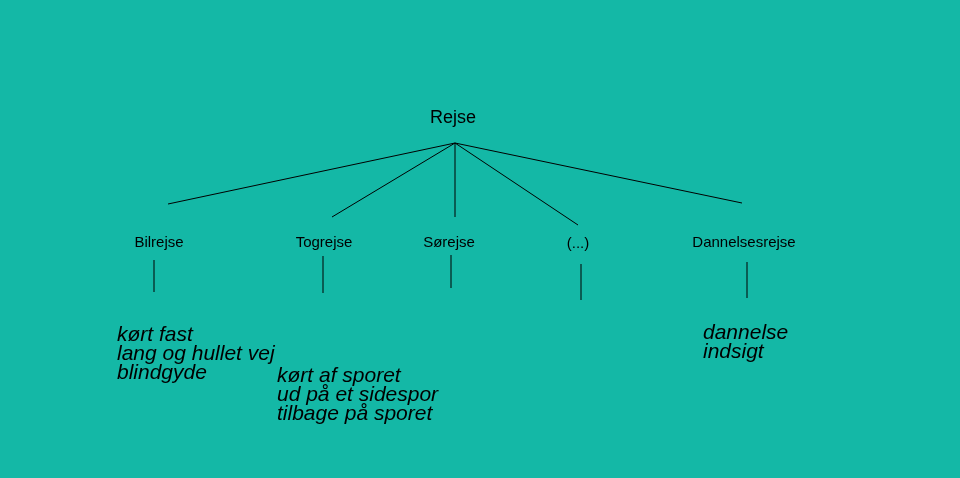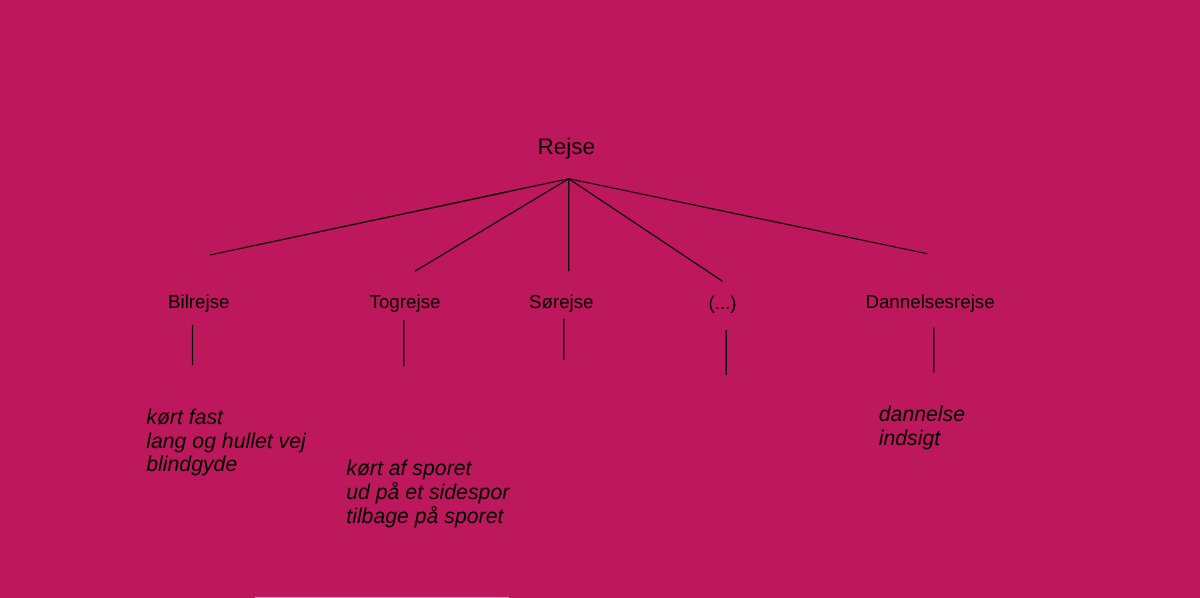--- a/index.html
+++ b/index.html
@@ -4,21 +4,21 @@
 <style>
   html, body {
     margin: 0;
     padding: 0;
     background: #ffffff;
   }
   .canvas {
     position: relative;
     width: 960px;
     height: 478px;
-    background: #be185d;
+    background: #14b8a6;
     font-family: "Liberation Sans", sans-serif;
     color: #000000;
     overflow: hidden;
   }
   .lines {
     position: absolute;
     left: 0;
     top: 0;
     width: 960px;
     height: 478px;
@@ -34,21 +34,21 @@
   }
   .child-label {
     position: absolute;
     transform: translateX(-50%);
     font-size: 15px;
     line-height: 18px;
     white-space: nowrap;
   }
   .kw-block {
     position: absolute;
-    font-size: 17px;
+    font-size: 21px;
     font-style: italic;
     line-height: 19px;
     white-space: nowrap;
   }
 </style>
 </head>
 <body>
 
 <div class="canvas">
 

